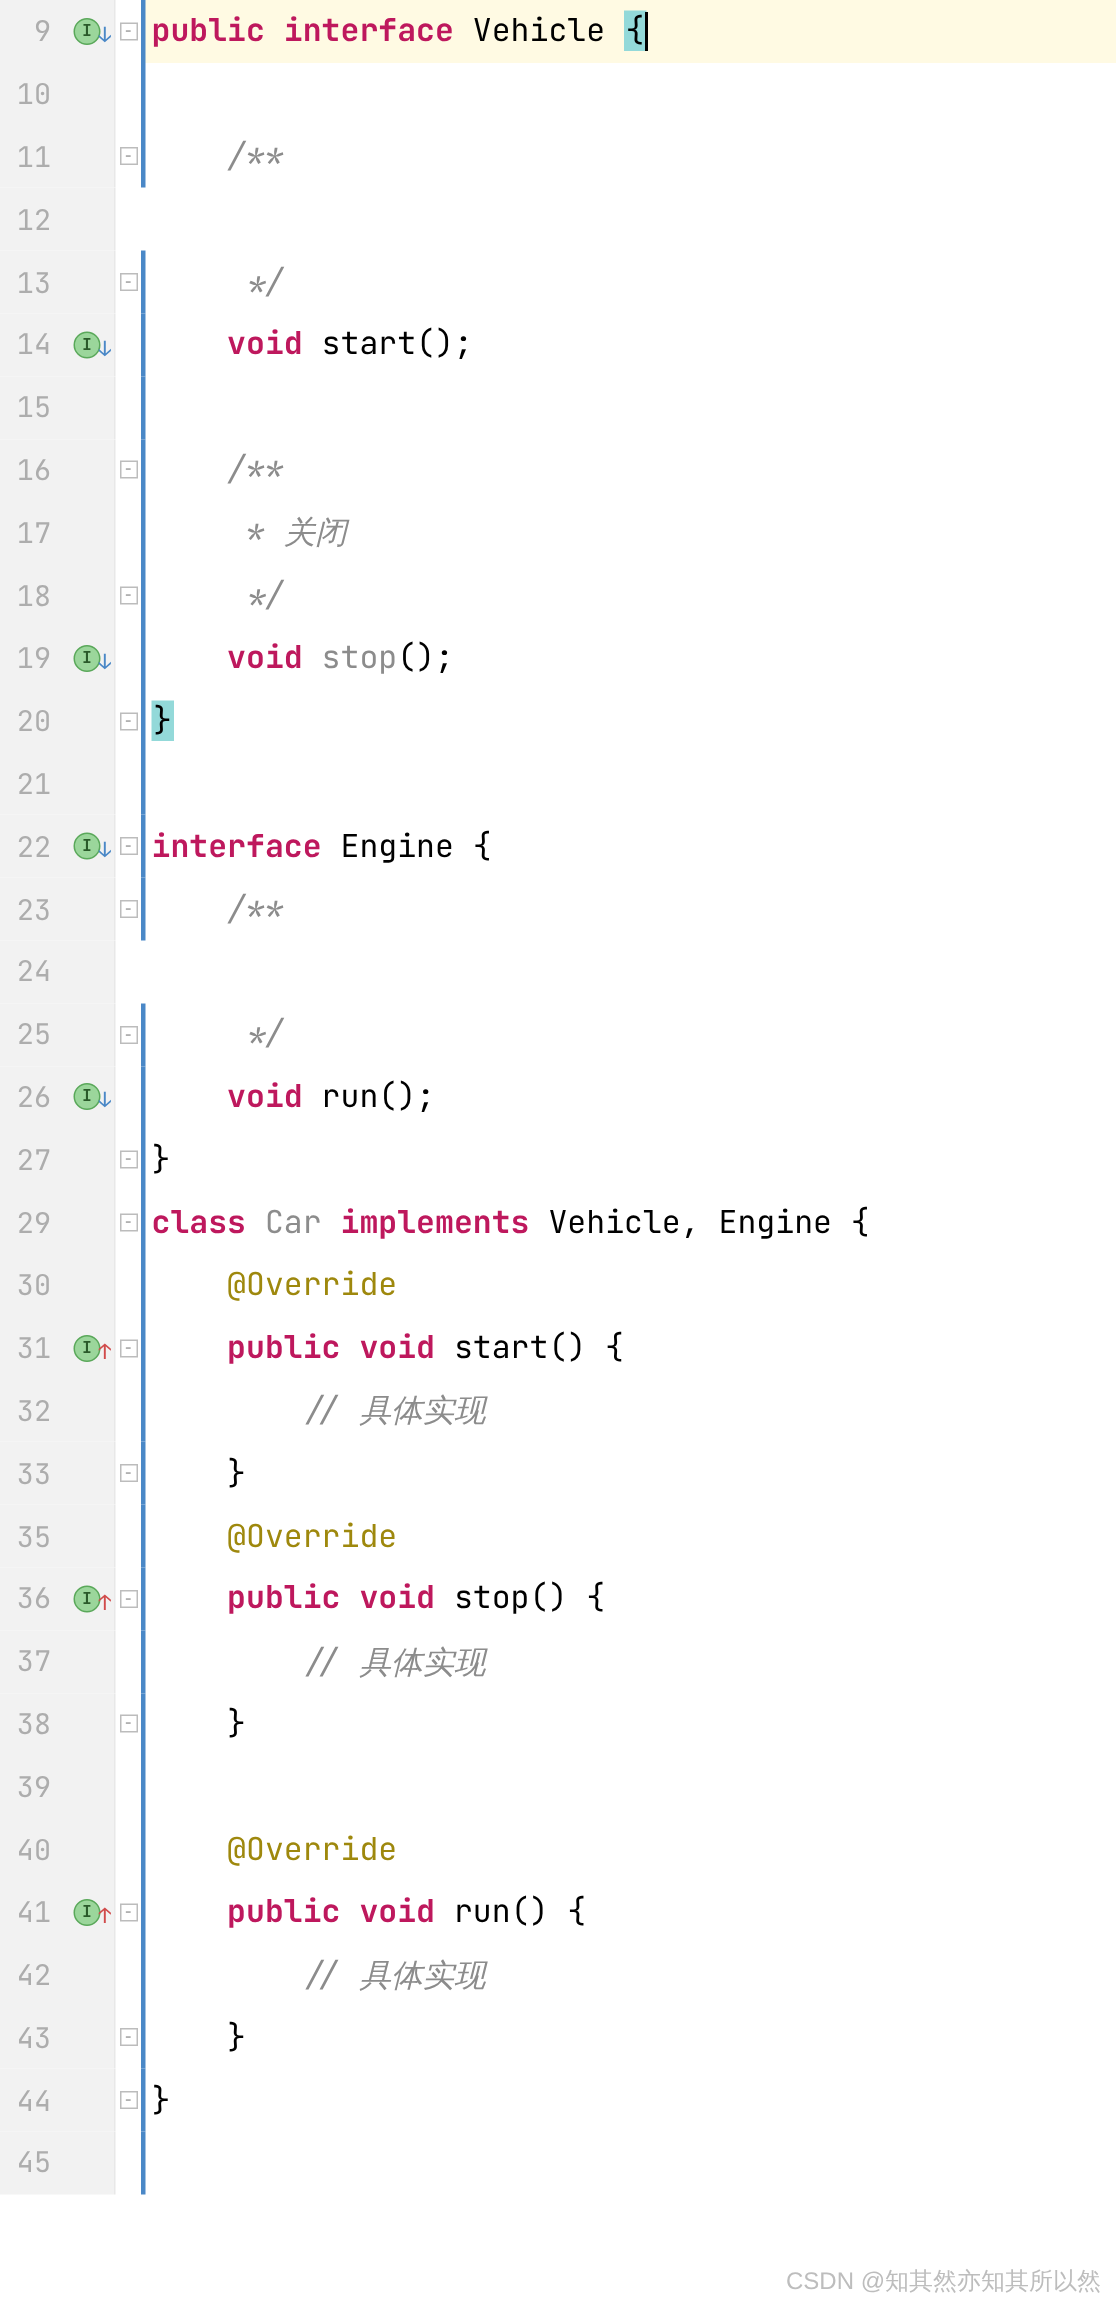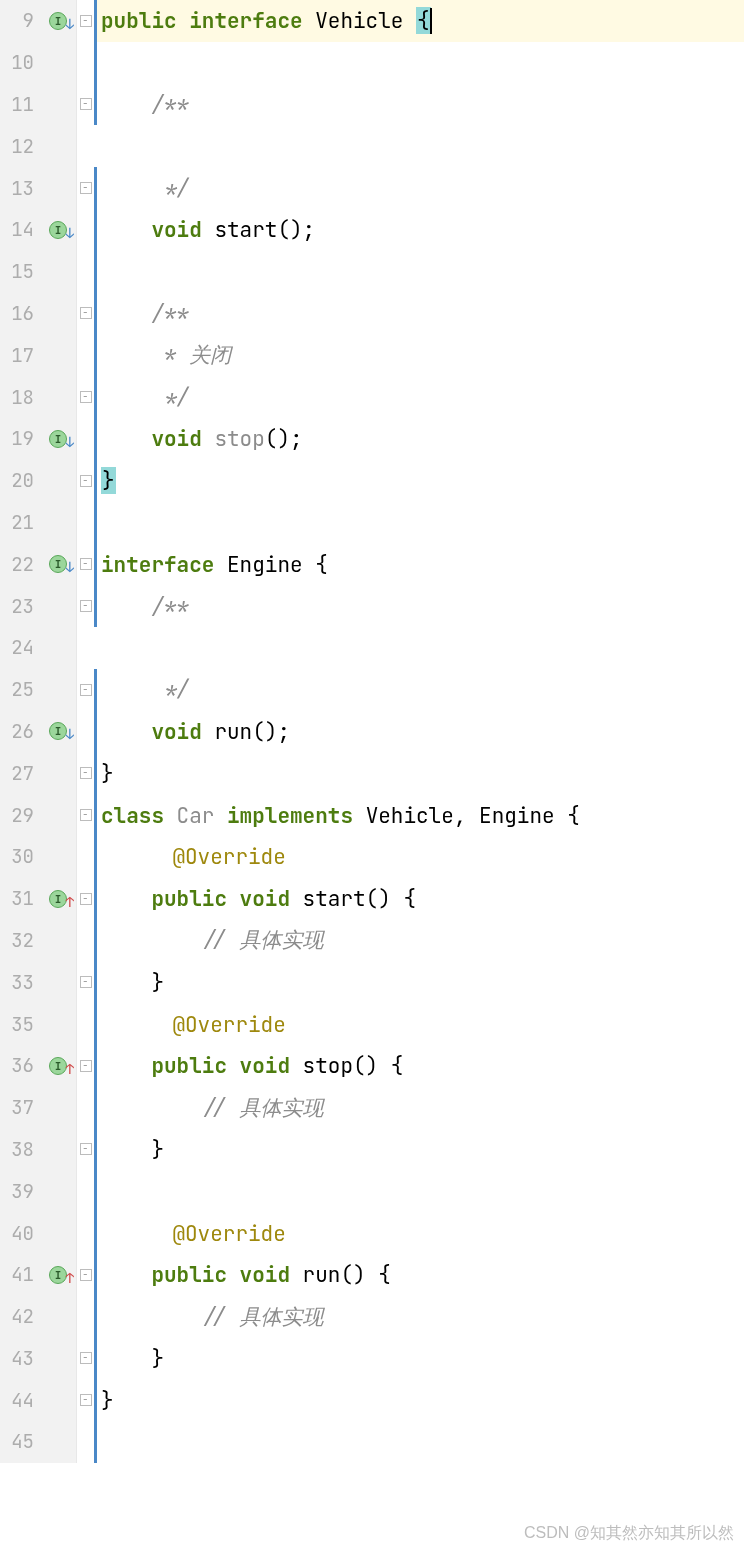--- a/index.html
+++ b/index.html
@@ -52,26 +52,26 @@
     position:relative;
   }
   .code {
     flex:1;
     display:flex;
     align-items:center;
     padding-left: 4px;
     border-left: 3px solid #4a88c7;
   }
   
-  .kw { color: #4d7c0f; font-weight: 600; }
+  .kw { color: #be185d; font-weight: 600; }
   .type { color: #000000; }
   .ident { color: #000000; }
   .paren { color: #000000; }
   .comment { color: #8c8c8c; font-style: italic; }
-  .annot { color: #9e880d; margin-left: 21px; }
+  .annot { color: #9e880d; }
   .dim { color: #8c8c8c; }
   .hl-brace {
     background: #93d9d9;
     padding: 0 1px;
   }
   .cursor {
     display:inline-block;
     width:2px; height:26px;
     background:#000;
     vertical-align:middle;
@@ -99,21 +99,21 @@
     border:1px solid #bcbcbc;
     background:#fff;
     font-size:10px;
     line-height:9px;
     text-align:center;
     color:#8c8c8c;
     cursor:pointer;
   }
   .watermark {
     position:absolute;
-    bottom:4px; right:10px;
+    bottom:16px; right:10px;
     color:#bdbdbd;
     font-size:16px;
     font-family: sans-serif;
   }
 </style>
 </head>
 <body>
 
 <div class="editor" id="editor">
     <div class="line highlighted"><div class="gutter-lineno">9</div><div class="gutter-icon"><div class="badge">I<span class="arrow-down">↓</span></div></div><div class="gutter-fold"><div class="fold-open">−</div></div><div class="code" style="background: rgb(255, 250, 227);"><span class="kw">public </span><span class="kw">interface </span><span class="type">Vehicle </span><span class="hl-brace">{</span><span class="cursor"></span></div></div>

